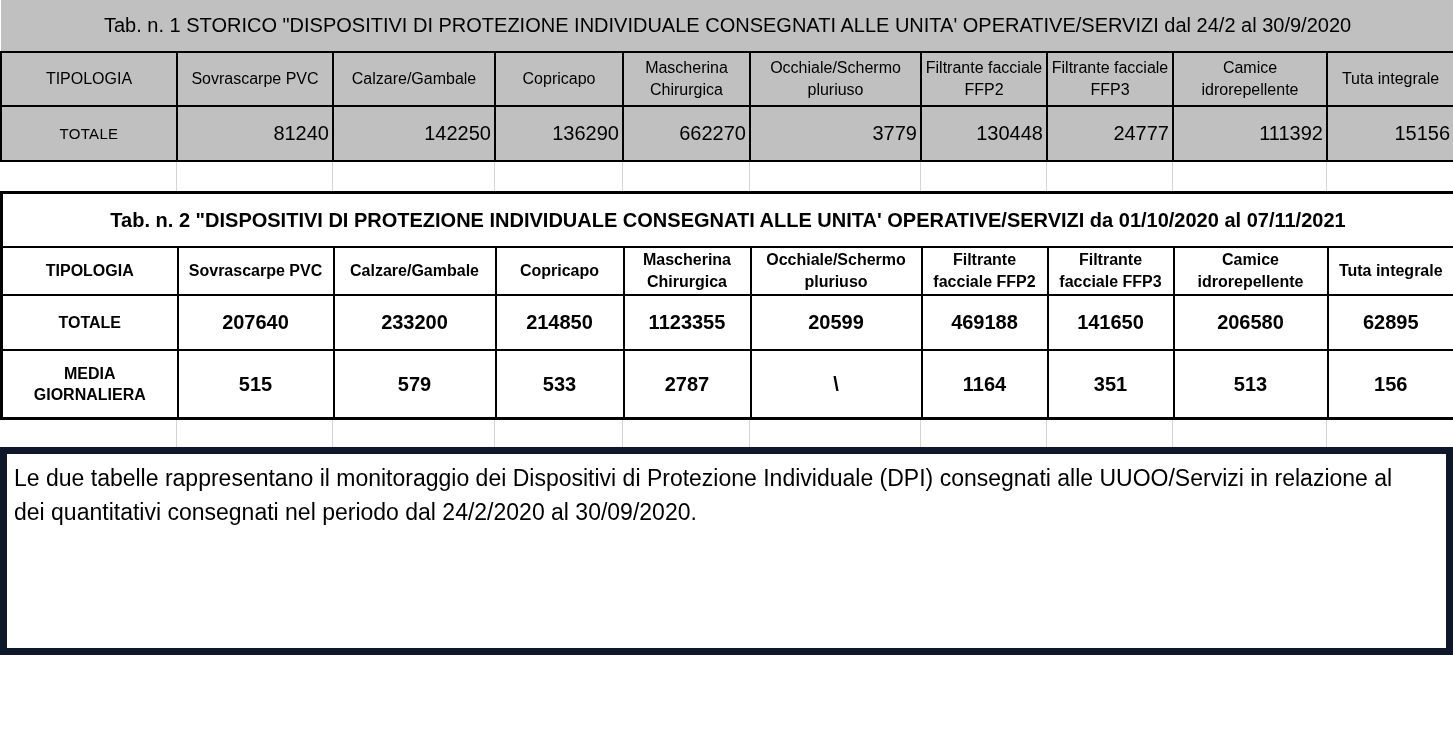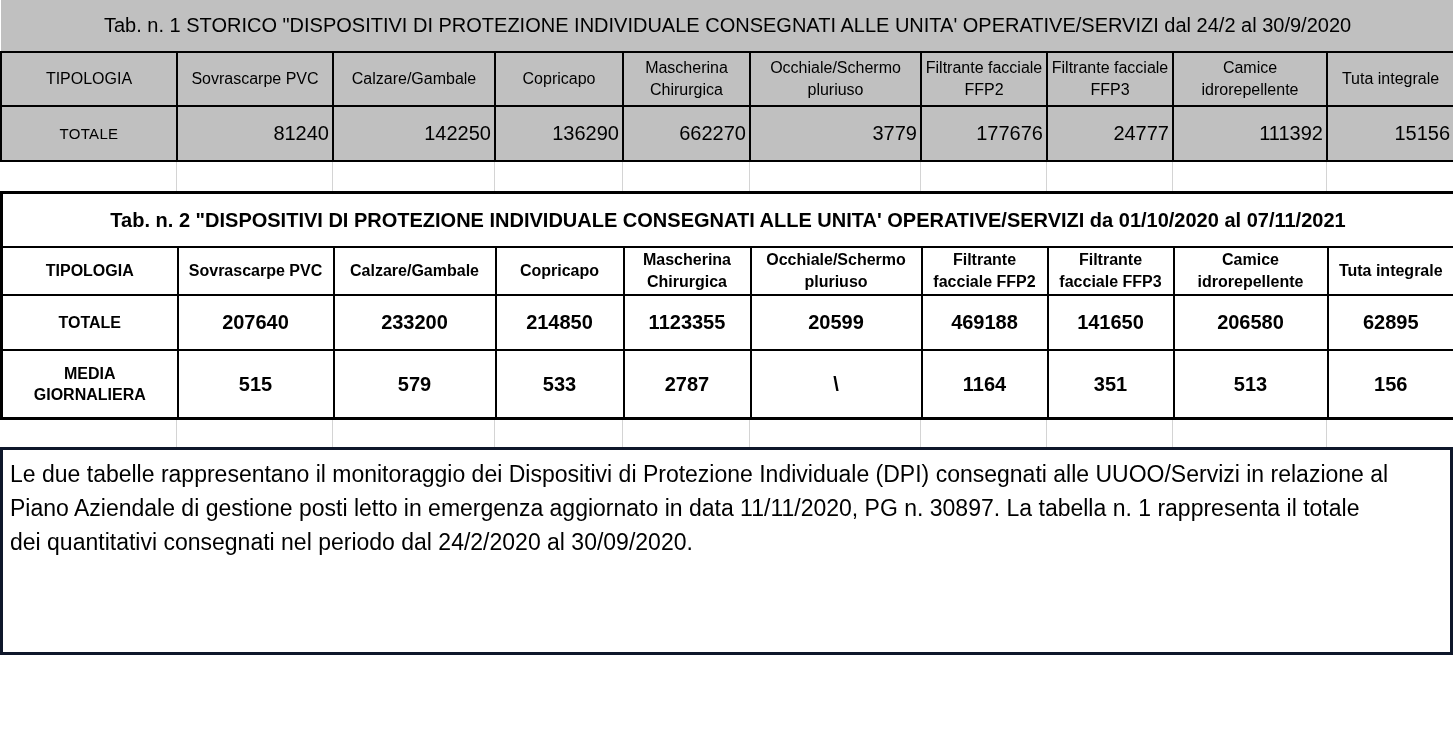--- a/index.html
+++ b/index.html
@@ -40,21 +40,21 @@
   .t2 .hd{font-weight:bold;font-size:16px;height:46px;line-height:22px;}
   .t2 .rl{font-weight:bold;font-size:16px;white-space:pre-line;line-height:21px;}
   .t2 .num{font-size:20px;font-weight:bold;}
   .t2 .r-tot td{height:53px;}
   .t2 .r-gio td{height:54px;}
   .t2 .r-med td{height:66px;}
 
   
   .notes{
     box-sizing:border-box;width:1453px;height:208px;
-    border:3px solid #0f172a;background:#fff;
+    border:7px solid #0f172a;background:#fff;
     padding:7px 8px 0 7px;
     font-size:23px;line-height:34px;
   }
   .notes div{white-space:pre-wrap;}
 </style>
 </head>
 <body>
 
 <table class="t1">
   <colgroup>
@@ -85,21 +85,21 @@
     <td class="hd">Camice idrorepellente</td>
     <td class="hd">Tuta integrale</td>
   </tr>
   <tr>
     <td class="rl">TOTALE</td>
     <td class="num">81240</td>
     <td class="num">142250</td>
     <td class="num">136290</td>
     <td class="num">662270</td>
     <td class="num">3779</td>
-    <td class="num">177676</td>
+    <td class="num">130448</td>
     <td class="num">24777</td>
     <td class="num">111392</td>
     <td class="num">15156</td>
   </tr>
 </tbody>
   </table>
 
 <table class="spacer sp1">
   <colgroup>
     <col style="width:176px">
@@ -210,15 +210,14 @@
     <td></td>
         <td></td>
     <td></td>
         <td></td>
   </tr>
 </tbody>
   </table>
 
 <div class="notes">
   <div>Le due tabelle rappresentano il monitoraggio dei Dispositivi di Protezione Individuale (DPI) consegnati alle UUOO/Servizi in relazione al</div>
-  <div>Piano Aziendale di gestione posti letto in emergenza aggiornato in data 11/11/2020, PG n. 30897. La tabella n. 1 rappresenta il totale</div>
   <div>dei quantitativi consegnati nel periodo dal 24/2/2020 al 30/09/2020.</div>
 </div>
 
 </body></html>

